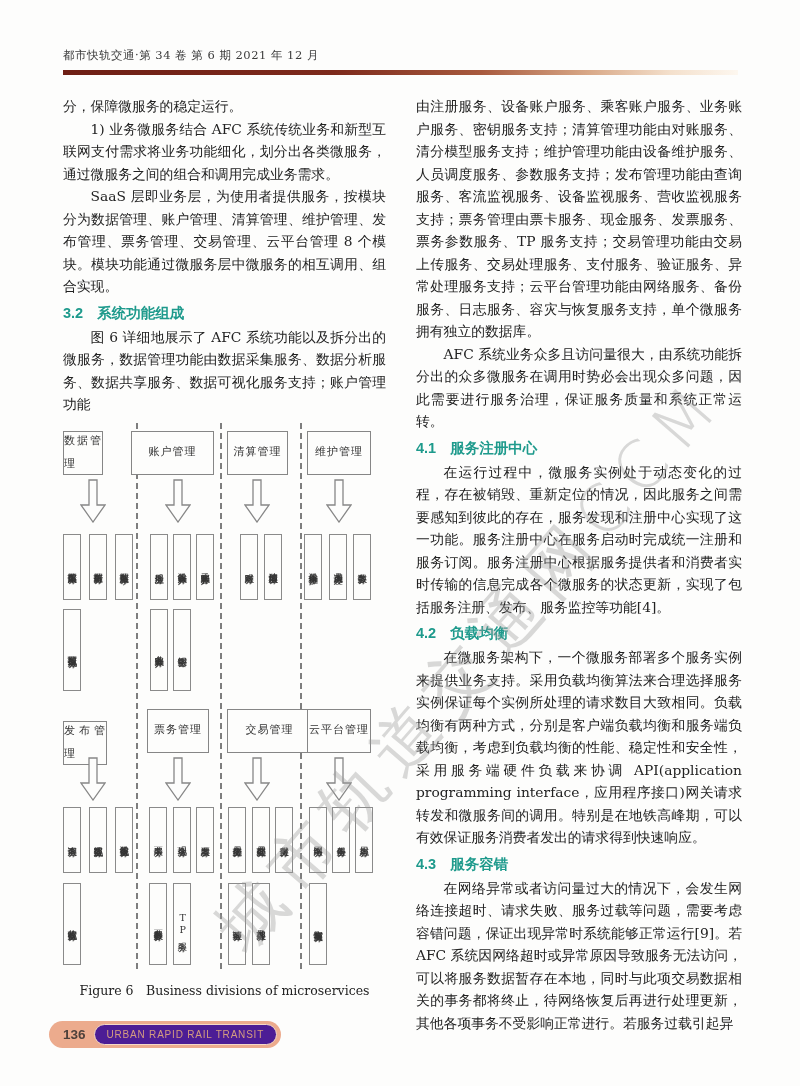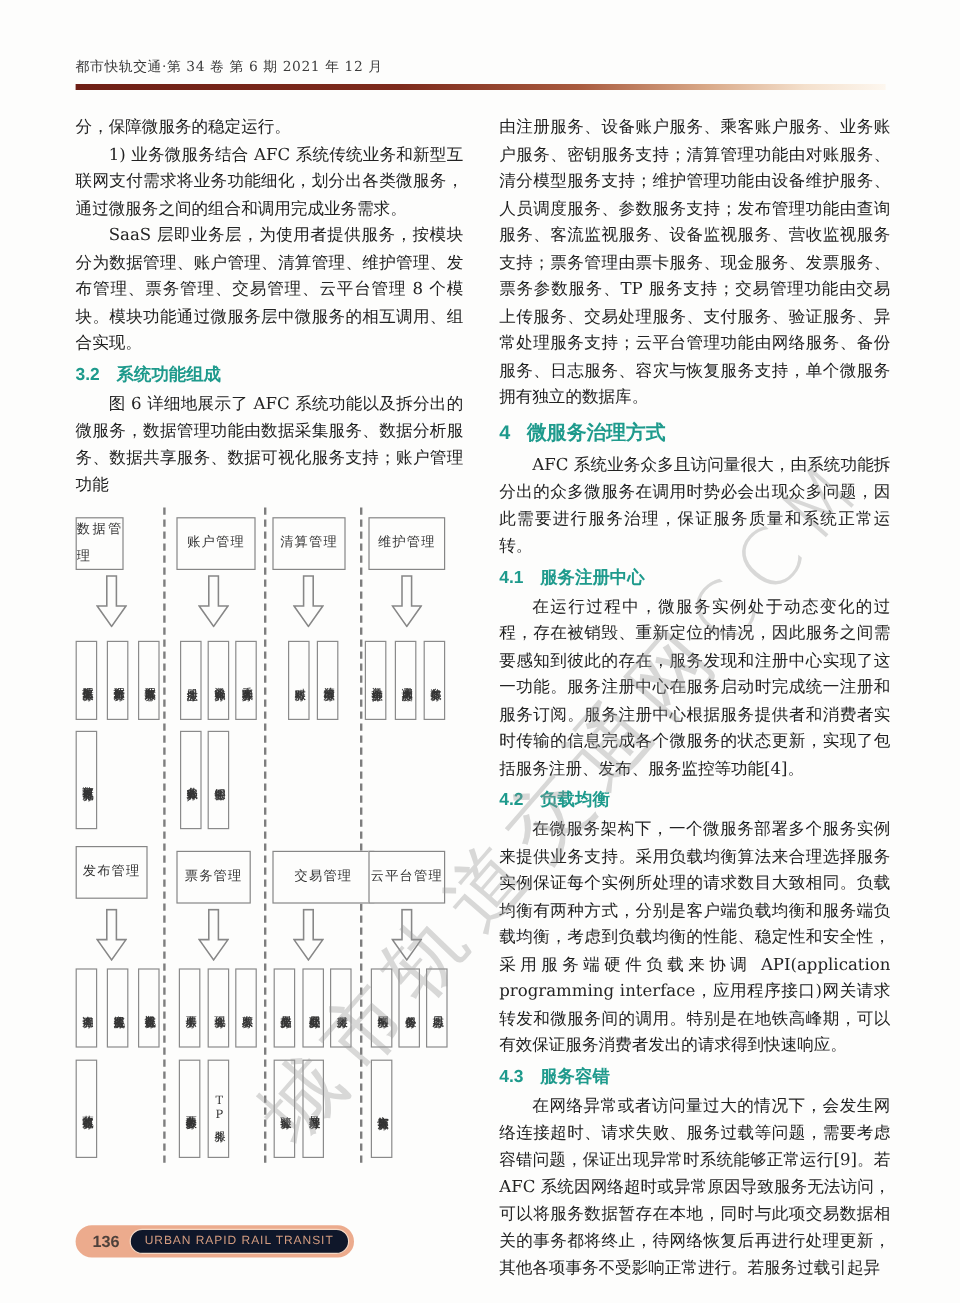--- a/index.html
+++ b/index.html
@@ -57,31 +57,31 @@
   
   .watermark {
     position:absolute; left:60px; top:620px; width:820px;
     transform:rotate(-49deg); transform-origin:center;
     font-family:"DejaVu Sans","Liberation Sans",sans-serif;
     font-size:66px; letter-spacing:12px; white-space:nowrap;
     color:rgba(155,155,155,0.38); font-weight:300;
     pointer-events:none; z-index:6; text-align:center;
   }
   
-  .footer { position:absolute; left:63px; top:1021px; display:flex; align-items:center;text-align:right; }
+  .footer { position:absolute; left:49px; top:1021px; display:flex; align-items:center;text-align:right; }
   .pn-pill {
     background:#ecab8d; border-radius:15px; display:flex; align-items:center;
     padding:3px 4px 3px 14px; height:27px;
   }
   .pn-num {
     font-family:"Liberation Sans","DejaVu Sans",sans-serif;
     font-size:13.5px; font-weight:bold; color:#4e413b; margin-right:8px;
   }
   .journal-pill {
-    background:#0f172a; border:1px solid #f4d9c6; border-radius:12px;
+    background:#4c1d95; border:1px solid #f4d9c6; border-radius:12px;
     padding:2px 12px; height:21px; display:flex; align-items:center;
     font-family:"Liberation Sans","DejaVu Sans",sans-serif;
     font-size:10px; color:#d39c80; letter-spacing:0.8px; white-space:nowrap;
   }
 </style>
 </head>
 <body>
 
 <div class="page">
 
@@ -98,21 +98,21 @@
       <span class="hnum">3.2</span><span>系统功能组成</span>
     </div>
     <p class="para">图 6 详细地展示了 AFC 系统功能以及拆分出的微服务，数据管理功能由数据采集服务、数据分析服务、数据共享服务、数据可视化服务支持；账户管理功能</p>
 
     <div class="figure">
       <div class="dashline" style="left:73px"></div>
       <div class="dashline" style="left:157px"></div>
       <div class="dashline" style="left:237px"></div>
 
       <div class="bb" style="left:0;top:10px;width:40px">数据管理</div>
-      <div class="bb" style="left:84px;top:10px;width:66px">账户管理</div>
+      <div class="bb" style="left:68px;top:10px;width:83px">账户管理</div>
       <div class="bb" style="left:164px;top:10px;width:61px">清算管理</div>
       <div class="bb" style="left:244px;top:10px;width:64px">维护管理</div>
 
       <svg class="arr" style="left:17px;top:58px" viewBox="0 0 26 44">
           <polygon points="9,1 17,1 17,26 25,26 13,43 1,26 9,26" fill="#fdfdfc" stroke="#878787" stroke-width="1.3"></polygon>
         </svg>
       <svg class="arr" style="left:102px;top:58px" viewBox="0 0 26 44">
           <polygon points="9,1 17,1 17,26 25,26 13,43 1,26 9,26" fill="#fdfdfc" stroke="#878787" stroke-width="1.3"></polygon>
         </svg>
       <svg class="arr" style="left:181px;top:58px" viewBox="0 0 26 44">
@@ -131,21 +131,21 @@
       <div class="vb" style="left:177px;top:113px">对账服务</div>
       <div class="vb" style="left:201px;top:113px">清分模型服务</div>
       <div class="vb" style="left:241px;top:113px">设备维护服务</div>
       <div class="vb" style="left:266px;top:113px">人员调度服务</div>
       <div class="vb" style="left:290px;top:113px">参数服务</div>
 
       <div class="vb2" style="left:0;top:188px">数据可视化服务</div>
       <div class="vb2" style="left:87px;top:188px">业务账户服务</div>
       <div class="vb2" style="left:110px;top:188px">密钥服务</div>
 
-      <div class="bb" style="left:0;top:284px;width:60px">发布管理</div>
+      <div class="bb" style="left:0;top:300px;width:44px">发布管理</div>
       <div class="bb" style="left:84px;top:288px;width:62px">票务管理</div>
       <div class="bb" style="left:164px;top:288px;width:85px">交易管理</div>
       <div class="bb" style="left:244px;top:288px;width:64px">云平台管理</div>
 
       <svg class="arr" style="left:17px;top:336px" viewBox="0 0 26 44">
           <polygon points="9,1 17,1 17,26 25,26 13,43 1,26 9,26" fill="#fdfdfc" stroke="#878787" stroke-width="1.3"></polygon>
         </svg>
       <svg class="arr" style="left:102px;top:336px" viewBox="0 0 26 44">
           <polygon points="9,1 17,1 17,26 25,26 13,43 1,26 9,26" fill="#fdfdfc" stroke="#878787" stroke-width="1.3"></polygon>
         </svg>
@@ -171,28 +171,26 @@
 
       <div class="vb2" style="left:0;top:462px">营收监视服务</div>
       <div class="vb2" style="left:86px;top:462px">票务参数服务</div>
       <div class="vb2" style="left:110px;top:462px">TP服务</div>
       <div class="vb2" style="left:165px;top:462px">验证服务</div>
       <div class="vb2" style="left:189px;top:462px">异常处理服务</div>
       <div class="vb2" style="left:246px;top:462px">容灾与恢复服务</div>
     </div>
 
     <div class="figcap">
+      <div class="en">Figure 6　Business divisions of microservices</div>
     </div>
   </div>
 
   <div class="col col-right">
     <p class="para cont">由注册服务、设备账户服务、乘客账户服务、业务账户服务、密钥服务支持；清算管理功能由对账服务、清分模型服务支持；维护管理功能由设备维护服务、人员调度服务、参数服务支持；发布管理功能由查询服务、客流监视服务、设备监视服务、营收监视服务支持；票务管理由票卡服务、现金服务、发票服务、票务参数服务、TP 服务支持；交易管理功能由交易上传服务、交易处理服务、支付服务、验证服务、异常处理服务支持；云平台管理功能由网络服务、备份服务、日志服务、容灾与恢复服务支持，单个微服务拥有独立的数据库。</p>
-    <div class="h-sec">
-      <span class="hnum">4</span><span>微服务治理方式</span>
-    </div>
     <p class="para">AFC 系统业务众多且访问量很大，由系统功能拆分出的众多微服务在调用时势必会出现众多问题，因此需要进行服务治理，保证服务质量和系统正常运转。</p>
     <div class="h-sub">
       <span class="hnum">4.1</span><span>服务注册中心</span>
     </div>
     <p class="para">在运行过程中，微服务实例处于动态变化的过程，存在被销毁、重新定位的情况，因此服务之间需要感知到彼此的存在，服务发现和注册中心实现了这一功能。服务注册中心在服务启动时完成统一注册和服务订阅。服务注册中心根据服务提供者和消费者实时传输的信息完成各个微服务的状态更新，实现了包括服务注册、发布、服务监控等功能[4]。</p>
     <div class="h-sub">
       <span class="hnum">4.2</span><span>负载均衡</span>
     </div>
     <p class="para">在微服务架构下，一个微服务部署多个服务实例来提供业务支持。采用负载均衡算法来合理选择服务实例保证每个实例所处理的请求数目大致相同。负载均衡有两种方式，分别是客户端负载均衡和服务端负载均衡，考虑到负载均衡的性能、稳定性和安全性，采用服务端硬件负载来协调 API(application programming interface，应用程序接口)网关请求转发和微服务间的调用。特别是在地铁高峰期，可以有效保证服务消费者发出的请求得到快速响应。</p>
     <div class="h-sub">

